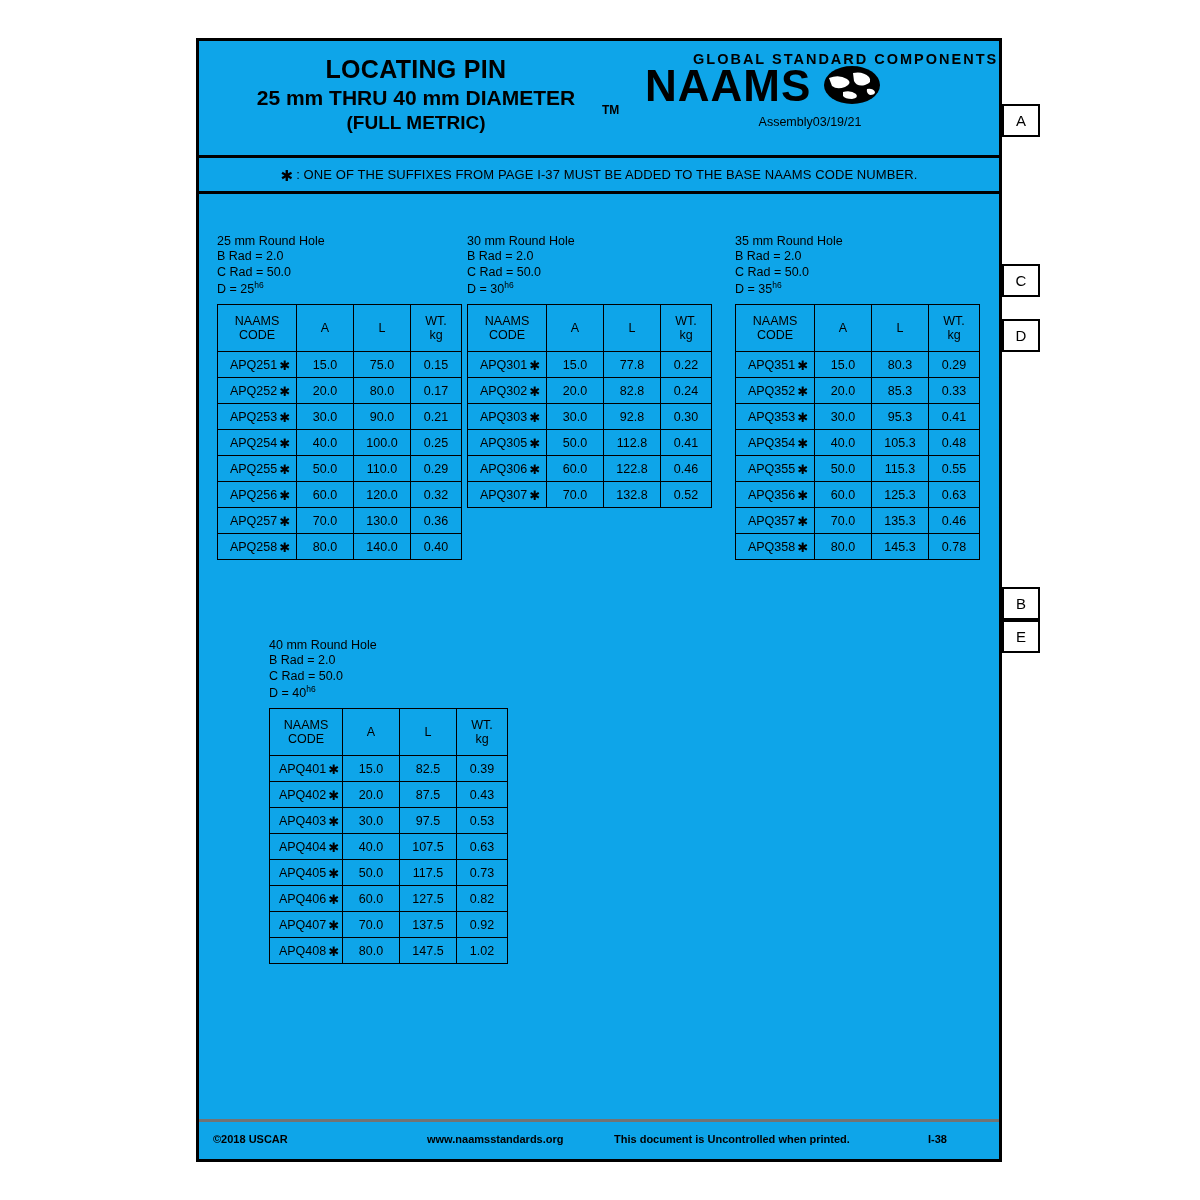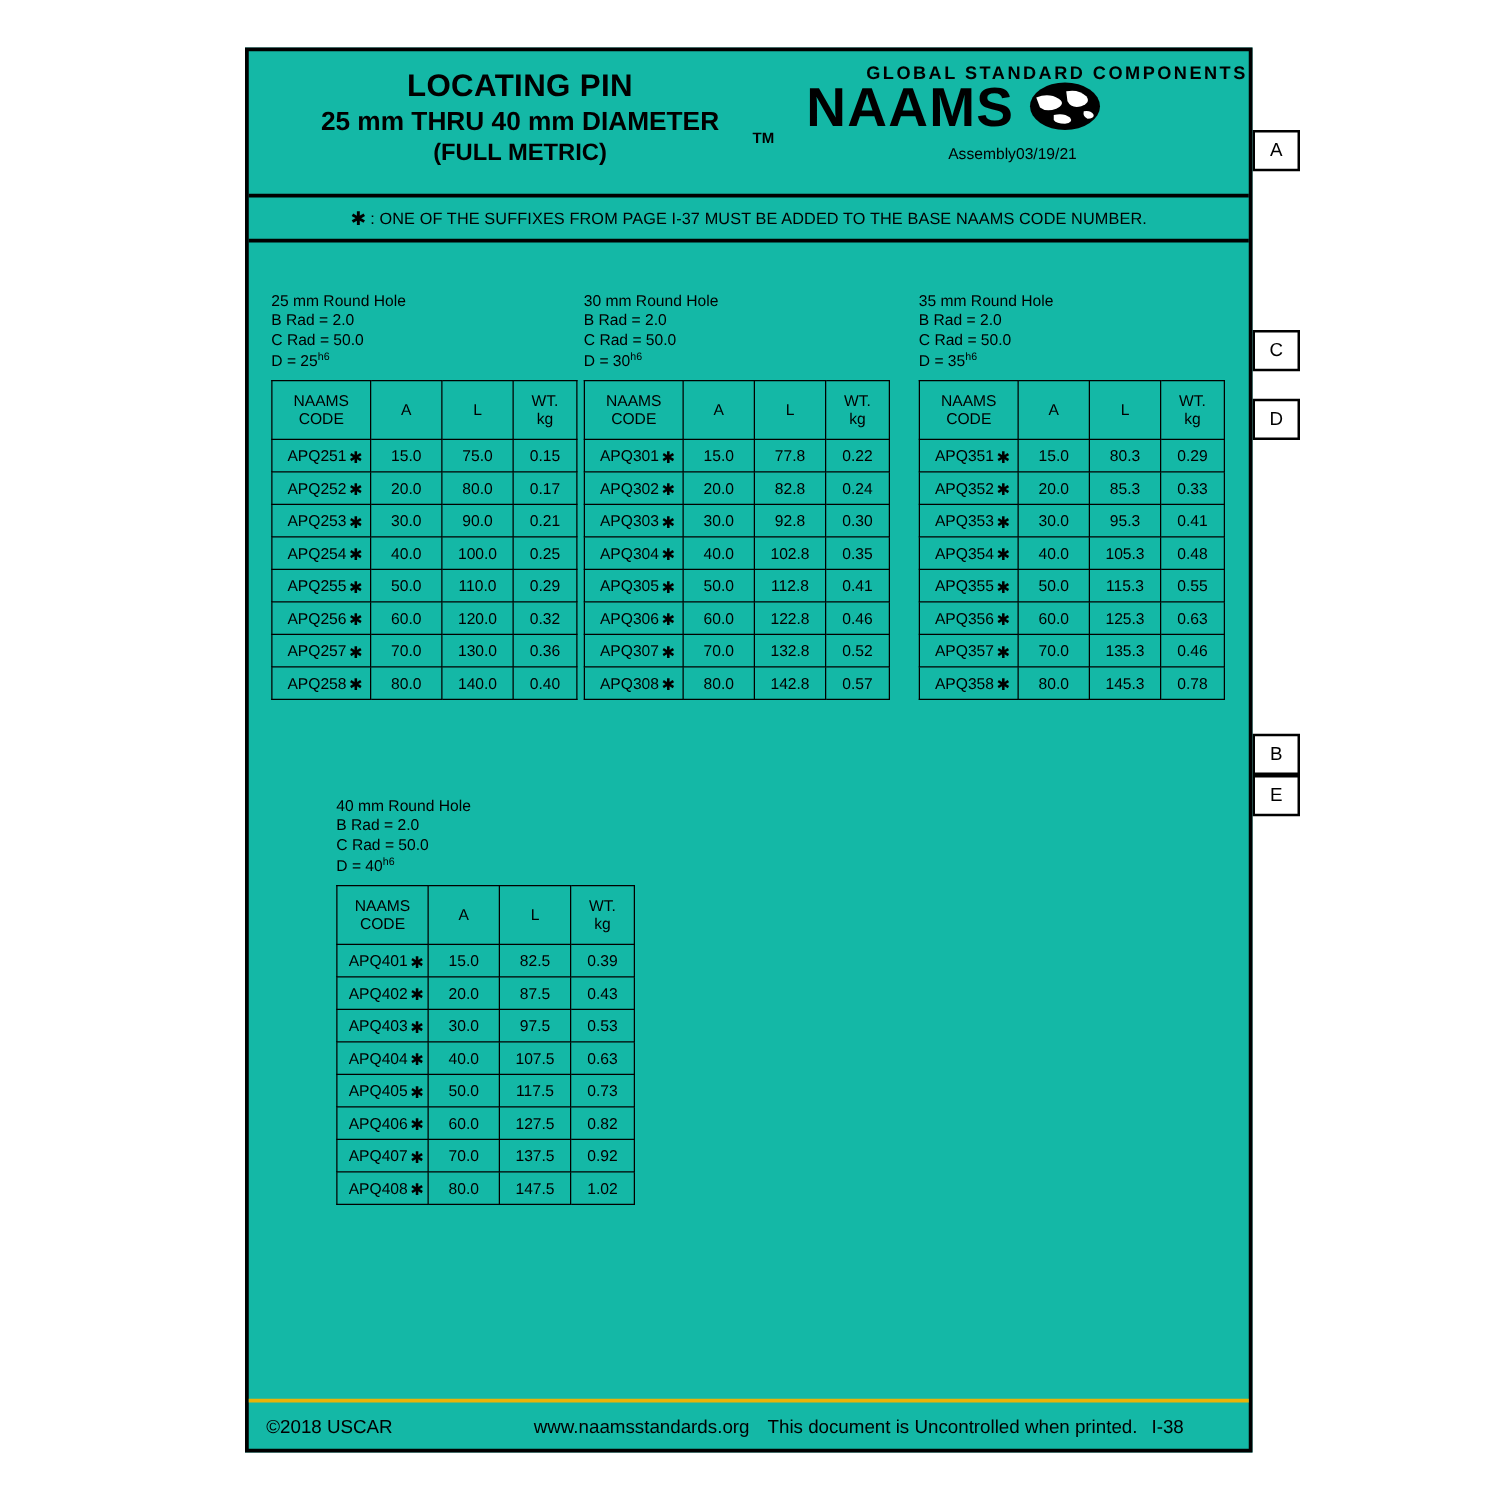--- a/index.html
+++ b/index.html
@@ -16,21 +16,21 @@
     overflow: hidden;
   }
   .page {
     position: absolute;
     left: 196px;
     top: 38px;
     width: 806px;
     height: 1124px;
     border: 3px solid #000;
     box-sizing: border-box;
-    background: #14b8a6;
+    background: #0ea5e9;
   }
   
   .titleblock {
     position: relative;
     height: 117px;
     border-bottom: 3px solid #000;
     box-sizing: border-box;
   }
   .title-left {
     position: absolute;
@@ -170,23 +170,24 @@
   .colW { width: 50px; }
   .colC { width: 78px; }
   .colC-wide { width: 72px; }
   
   .footer {
     position: absolute;
     left: 0;
     right: 0;
     bottom: 0;
     height: 40px;
-    border-top: 3px solid #eab308;
+    border-top: 3px solid #737373;
     box-sizing: border-box;
-    font-size: 15px;
+    font-size: 11px;
+    font-weight: bold;
   }
   .footer span { position: absolute; top: 11px; }
   .f-copy { left: 14px; }
   .f-url  { left: 228px; }
   .f-unc  { left: 415px; }
   .f-page { right: 52px; text-align: center; }
   
   .tab {
     position: absolute;
     width: 38px;
@@ -363,48 +364,36 @@
               <td>82.8</td>
               <td>0.24</td>
             </tr>
           <tr>
               <td class="code-cell"><span>APQ303</span><span class="star">✱</span></td>
               <td>30.0</td>
               <td>92.8</td>
               <td>0.30</td>
             </tr>
           <tr>
-              <td class="code-cell"><span>APQ304</span><span class="star">✱</span></td>
-              <td>40.0</td>
-              <td>102.8</td>
-              <td>0.35</td>
-            </tr>
-          <tr>
               <td class="code-cell"><span>APQ305</span><span class="star">✱</span></td>
               <td>50.0</td>
               <td>112.8</td>
               <td>0.41</td>
             </tr>
           <tr>
               <td class="code-cell"><span>APQ306</span><span class="star">✱</span></td>
               <td>60.0</td>
               <td>122.8</td>
               <td>0.46</td>
             </tr>
           <tr>
               <td class="code-cell"><span>APQ307</span><span class="star">✱</span></td>
               <td>70.0</td>
               <td>132.8</td>
               <td>0.52</td>
-            </tr>
-          <tr>
-              <td class="code-cell"><span>APQ308</span><span class="star">✱</span></td>
-              <td>80.0</td>
-              <td>142.8</td>
-              <td>0.57</td>
             </tr>
         </tbody>
       </table>
     </div>
 
     <div class="group" style="left:536px; top:40px;">
       <div class="grp-head">
         <div>35 mm Round Hole</div>
         <div>B Rad = 2.0</div>
         <div>C Rad = 50.0</div>

